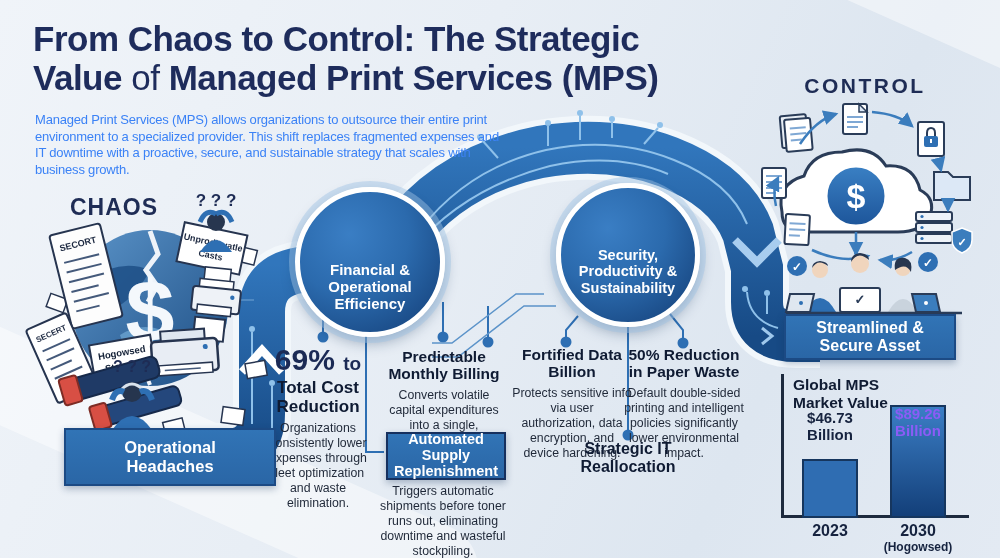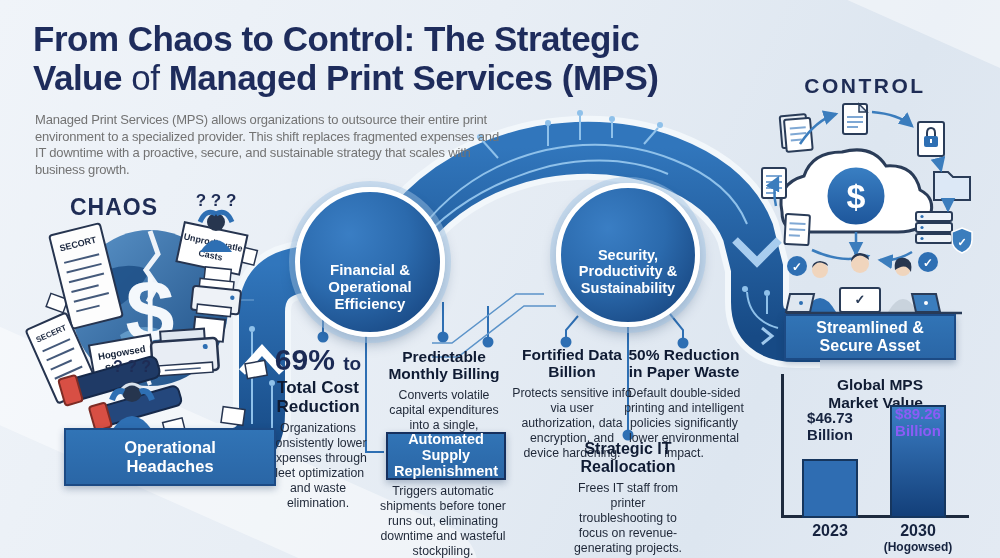--- a/index.html
+++ b/index.html
@@ -10,21 +10,21 @@
     background:linear-gradient(115deg,#f0f4f9 0%,#e8eef5 40%,#dde6f0 75%,#e3eaf3 100%);
     color:#101c33;
   }
   .streak { position:absolute; background:rgba(255,255,255,.45); transform:rotate(24deg); border-radius:60px; pointer-events:none; }
   #artwork { position:absolute; left:0; top:0; z-index:1; }
 
   
   .abs { position:absolute; z-index:3; }
   .title { left:33px; top:20px; width:740px; font-weight:bold; font-size:35px; line-height:1.1; color:#1e2c5c; letter-spacing:-.5px; }
   .title .light { font-weight:400; }
-  .intro { left:35px; top:112px; width:470px; font-size:13px; line-height:1.28; color:#737373; letter-spacing:-.2px; }
+  .intro { left:35px; top:112px; width:470px; font-size:13px; line-height:1.28; color:#3b82f6; letter-spacing:-.2px; }
   .chaos-label { left:70px; top:194px; width:150px; font-size:23px; font-weight:bold; color:#1e2c55; letter-spacing:1px; }
   .control-label { left:790px; top:74px; width:150px; text-align:center; font-size:21px; font-weight:bold; color:#1e2c55; letter-spacing:2.5px; }
 
   .blue-box { position:absolute; z-index:4; background:linear-gradient(180deg,#3174b6,#2a66a6); border:2px solid #1c4a84; color:#fff; font-weight:bold; display:flex; align-items:center; justify-content:center; text-align:center; box-shadow:0 3px 7px rgba(20,50,90,.3); }
   .box-oph { left:64px; top:428px; width:212px; height:58px; font-size:16.5px; }
   .box-oph .inner { width:150px; line-height:1.15; }
   .box-supply { left:386px; top:432px; width:120px; height:48px; font-size:14.5px; border-color:#16305e; }
   .box-supply .inner { width:118px; line-height:1.1; }
   .box-stream { left:784px; top:314px; width:172px; height:46px; font-size:16px; }
   .box-stream .inner { width:150px; line-height:1.15; }
@@ -52,21 +52,21 @@
   .colB-body2 p { font-size:12.3px; line-height:1.22; color:#1f2838; }
   .colC { left:512px; top:346px; width:120px; }
   .colD { left:624px; top:346px; width:120px; }
   .colE { left:574px; top:440px; width:108px; }
   .colE h3 { font-size:16px; }
 
   
   .chart { left:775px; top:370px; width:222px; height:188px; z-index:3; }
   .chart .axis-y { position:absolute; left:6px; top:4px; width:3px; height:143px; background:#1d2a3e; }
   .chart .axis-x { position:absolute; left:6px; top:145px; width:188px; height:3px; background:#1d2a3e; }
-  .chart .c-title { position:absolute; left:18px; top:6px; width:130px; font-size:15.5px; font-weight:bold; color:#101c33; line-height:1.15; text-align:right; }
+  .chart .c-title { position:absolute; left:18px; top:6px; width:130px; font-size:15.5px; font-weight:bold; color:#101c33; line-height:1.15; text-align:left; }
   .bar { position:absolute; bottom:40px; width:56px; border:2px solid #16365e; }
   .bar1 { left:27px; background:#2f6db2; }
   .bar2 { left:115px; background:linear-gradient(180deg,#3b7ec5,#133f79); }
   .bar-label { position:absolute; font-weight:bold; font-size:15px; line-height:1.1; text-align:center; }
   .blab1 { left:11px; top:40px; width:88px; color:#16233f; }
   .blab2 { left:117px; top:36px; width:52px; color:#8b5cf6; }
   .xlab { position:absolute; top:152px; font-size:16px; font-weight:bold; color:#16233f; text-align:center; }
   .xlab1 { left:15px; width:80px; }
   .xlab2 { left:107px; width:72px; }
   .xnote { position:absolute; top:170px; left:107px; width:72px; font-size:12px; font-weight:bold; color:#16233f; text-align:center; }
@@ -412,21 +412,20 @@
   <p>Protects sensitive info via user authorization, data encryption, and device hardening.</p>
 </div>
 
 <div class="col colD">
   <h3>50% Reduction in Paper Waste</h3>
   <p>Default double-sided printing and intelligent policies significantly lower environmental impact.</p>
 </div>
 
 <div class="col colE">
   <h3>Strategic IT Reallocation</h3>
-  <p>Frees IT staff from printer troubleshooting to focus on revenue-generating projects.</p>
 </div>
 
 <div class="blue-box box-stream">
   <div class="inner">Streamlined &amp; Secure Asset</div>
 </div>
 
 <div class="abs chart">
   <div class="axis-y"></div>
   <div class="axis-x"></div>
   <div class="c-title">Global MPS Market Value</div>

